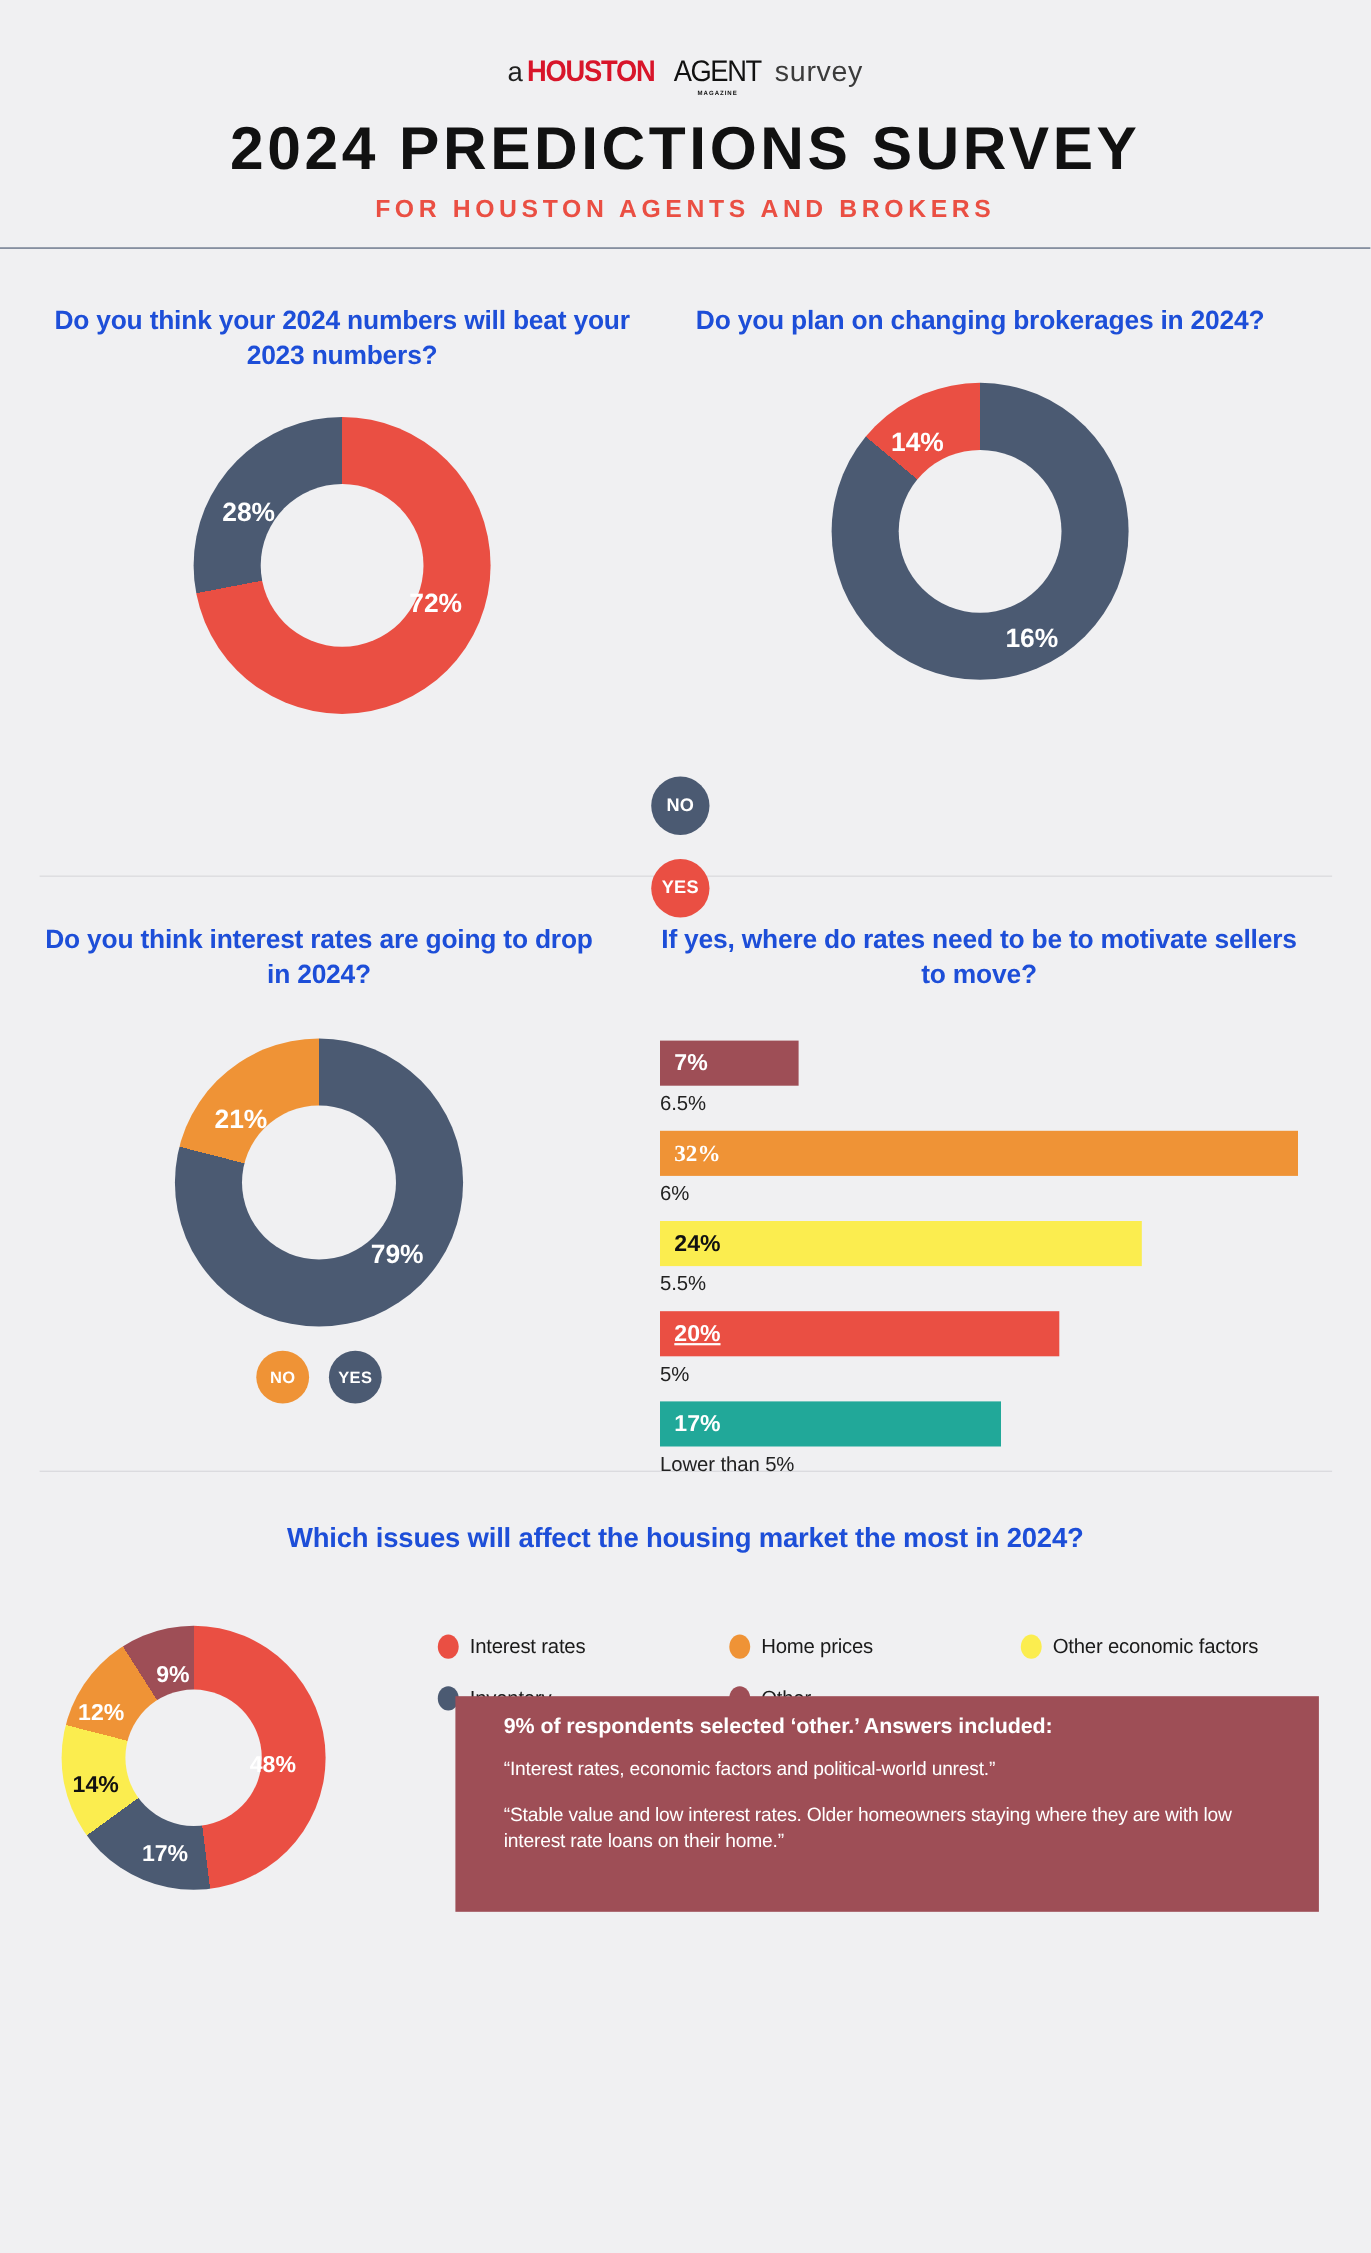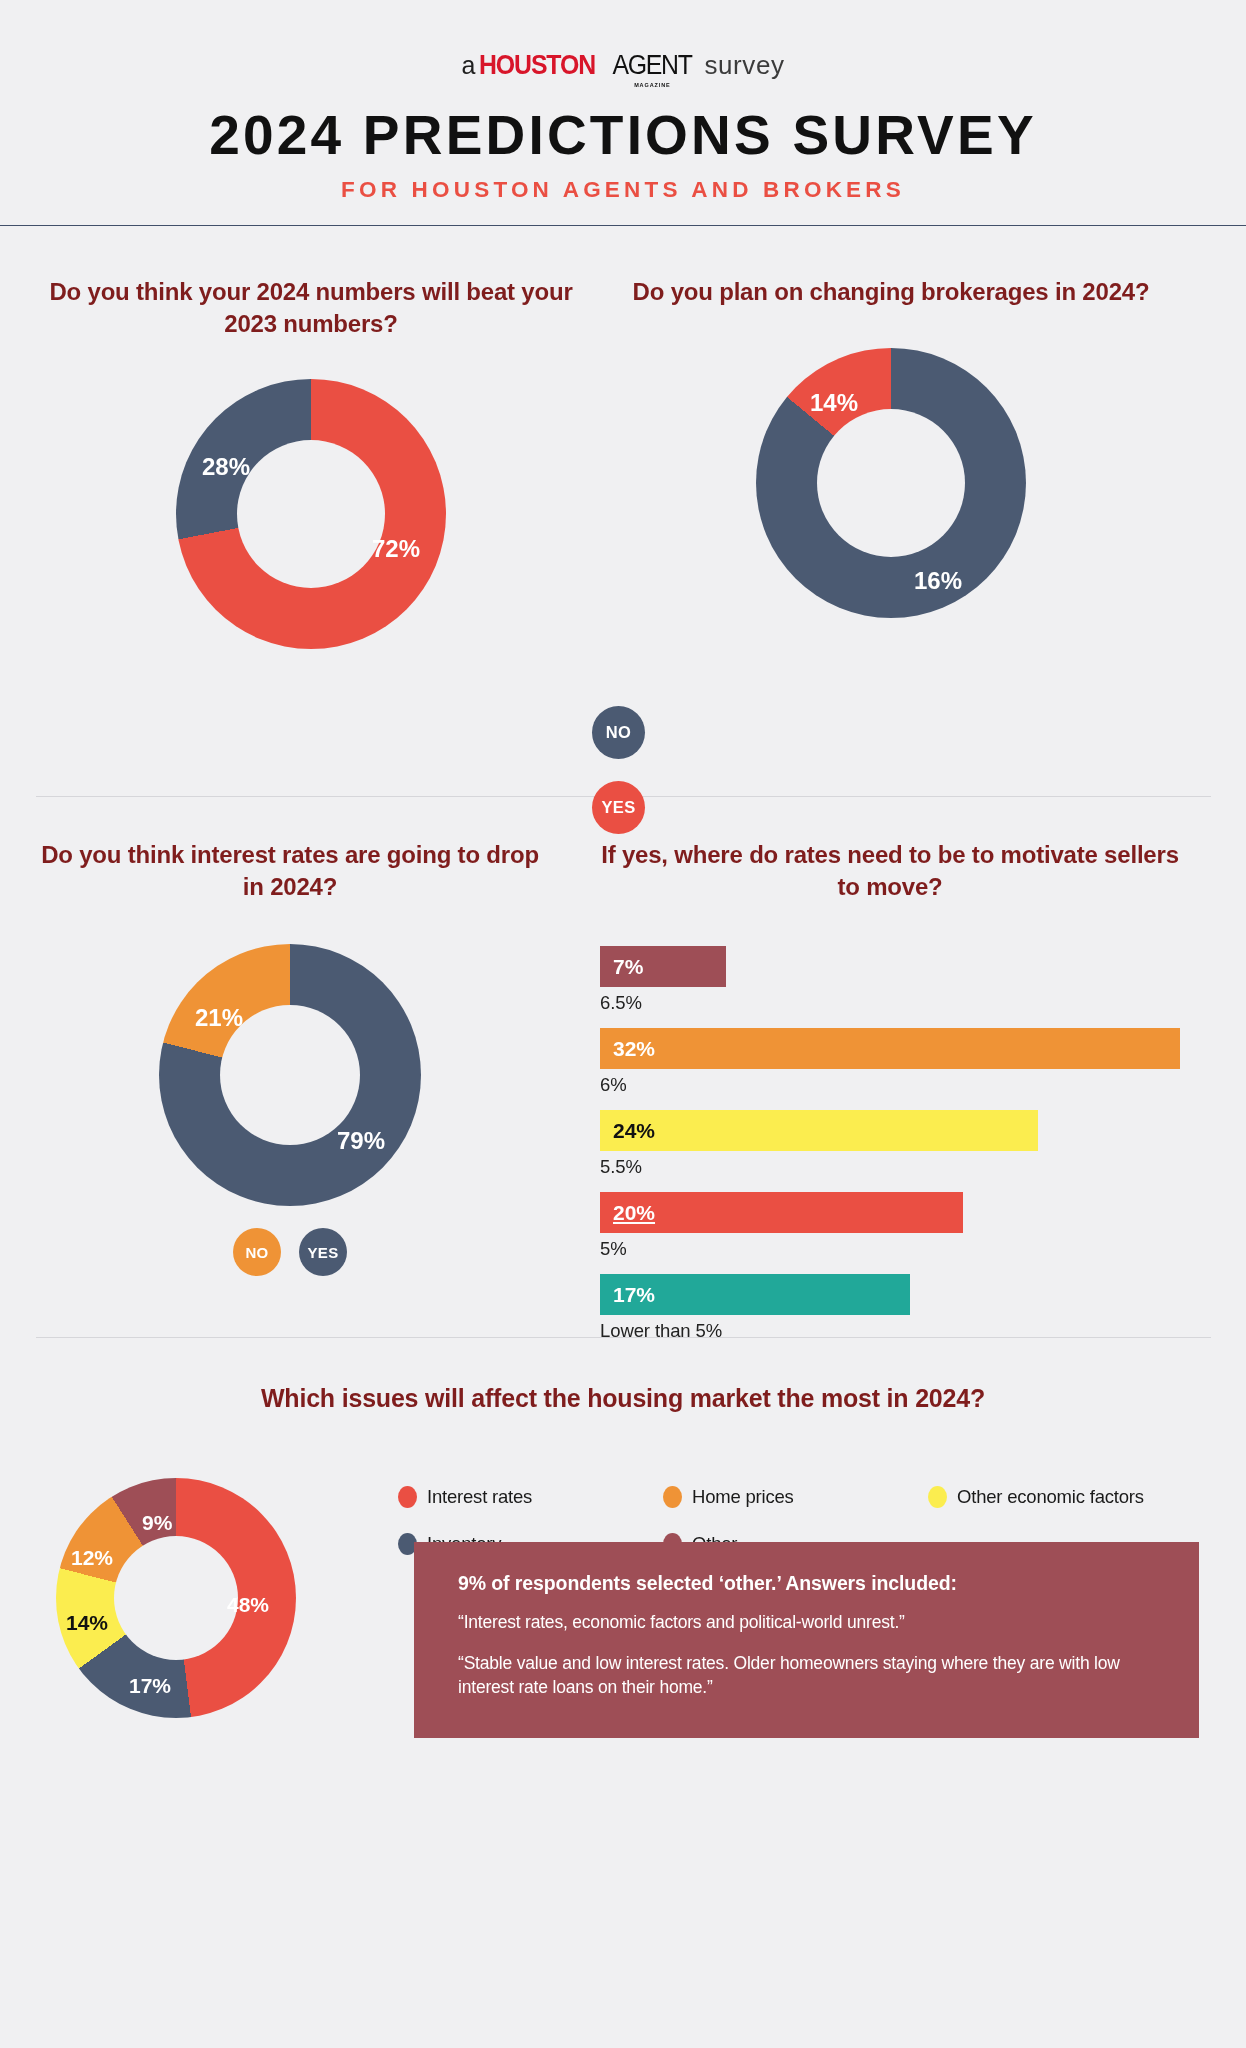--- a/index.html
+++ b/index.html
@@ -43,21 +43,21 @@
     line-height:1.02;
   }
   .sub-title{
     margin-top:14px;
     font-size:22.5px; font-weight:bold; letter-spacing:4.2px; color:#ea4f43;
   }
   .rule-top{ margin-top:22px; border-top:1.5px solid #41506a; width:100%; }
 
   
   .q-title{
-    font-size:24px; font-weight:bold; color:#7f1d1d; text-align:center;
+    font-size:24px; font-weight:bold; color:#1d4ed8; text-align:center;
     line-height:1.32; letter-spacing:-.2px;
   }
   .sec-divider{
     width:1175px; margin:0 auto; border-top:1.2px solid #d6d6da;
   }
 
   
   .sec1{ position:relative; height:570px; }
   .s1-left{ position:absolute; left:46px; top:50px; width:530px; }
   .s1-right{ position:absolute; left:626px; top:50px; width:530px; }
@@ -112,21 +112,21 @@
   .legend{
     position:absolute; left:398px; top:104px; width:810px;
     display:grid; grid-template-columns:265px 265px 280px; row-gap:25px;
   }
   .leg-item{ display:flex; align-items:center; gap:10px; }
   .leg-dot{ width:19px;height:22px;border-radius:50%; flex:0 0 auto; }
   .leg-label{ font-size:18.5px; color:#1a1a1a; letter-spacing:-.2px; }
 
   .callout{
     position:absolute; left:414px; top:160px; width:785px; height:196px;
-    background:#9e4e56; color:#fff; padding:30px 44px 0 44px;
+    background:#9e4e56; color:#fff; padding:16px 44px 0 44px;
   }
   .callout-h{ font-size:19.5px; font-weight:bold; letter-spacing:-.1px; }
   .callout-p{ font-size:17.5px; line-height:1.38; margin-top:17px; letter-spacing:-.2px; }
   .callout-p.second{ margin-top:15px; }
 </style>
 </head>
 <body>
 
 <div class="header">
   <div class="logo-line">
@@ -198,21 +198,21 @@
   <div class="s2-right">
     <div class="q-title">If yes, where do rates need to be to motivate sellers to move?</div>
     <div class="bars">
 
       <div class="bar-group">
         <div class="bar" style="width:21.8%;background:#9e4e56;">7%</div>
         <div class="bar-cap">6.5%</div>
       </div>
 
       <div class="bar-group">
-        <div class="bar" style="width:100%;background:#ef9336;">32%</div>
+        <div class="bar" style="width:100%;background:#ef9336;font-family:Liberation Serif, serif;">32%</div>
         <div class="bar-cap">6%</div>
       </div>
 
       <div class="bar-group">
         <div class="bar darktxt" style="width:75.6%;background:#fbed4f;">24%</div>
         <div class="bar-cap">5.5%</div>
       </div>
 
       <div class="bar-group">
         <div class="bar" style="width:62.5%;background:#ea4f43;text-decoration:underline;">20%</div>

